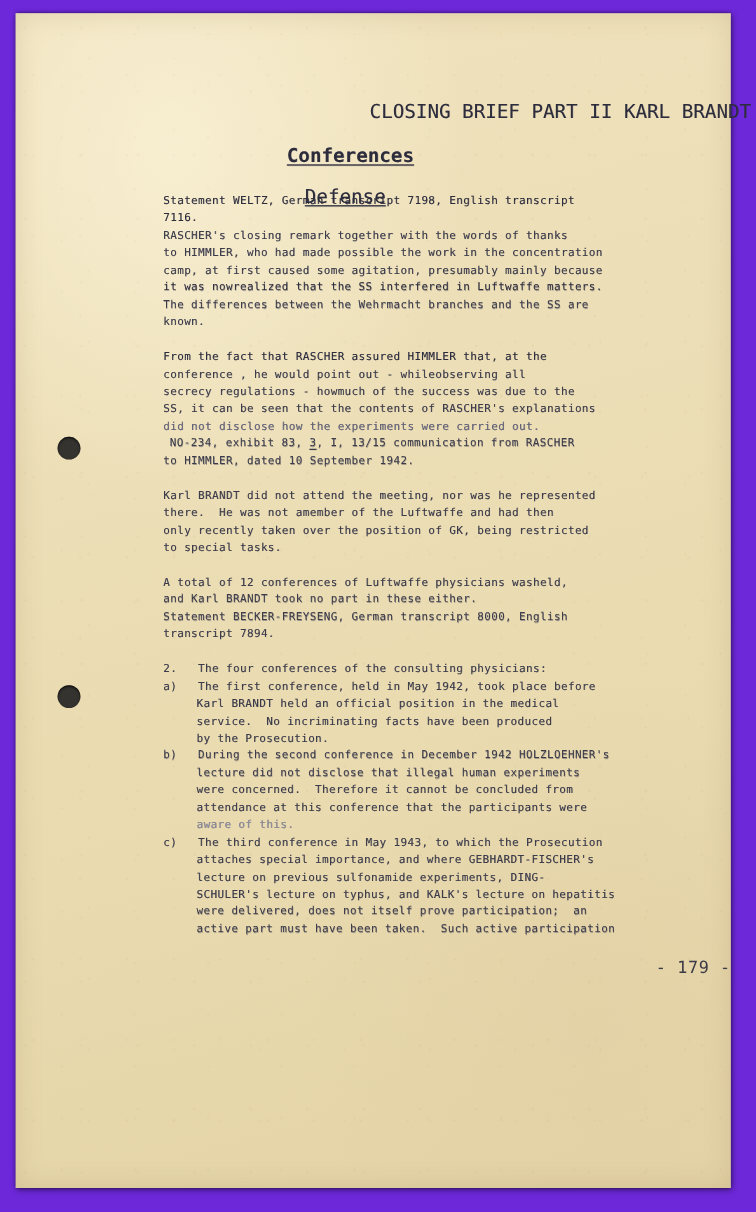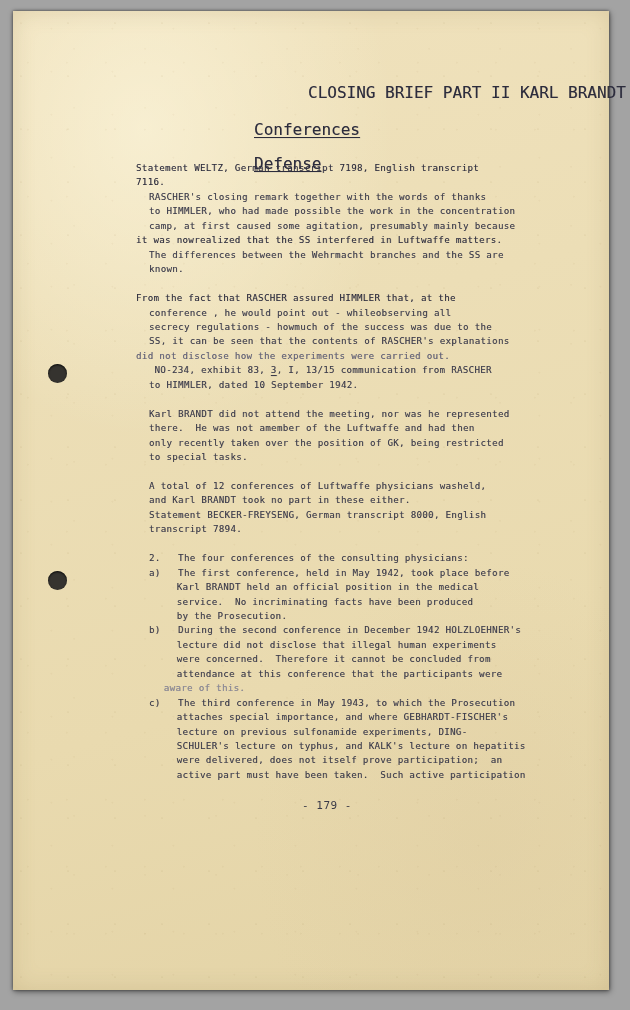--- a/index.html
+++ b/index.html
@@ -11,21 +11,21 @@
     width: 630px;
     height: 1010px;
     overflow: hidden;
     font-family: "DejaVu Sans Mono", monospace;
   }
 
   #scan-viewport {
     position: relative;
     width: 630px;
     height: 1010px;
-    background: #a3a3a3;
+    background: #6d28d9;
   }
 
   
   #page-sheet {
     position: absolute;
     left: 13px;
     top: 11px;
     width: 596px;
     height: 979px;
     background:
@@ -85,48 +85,47 @@
     position: absolute;
     left: 0;
     top: 0;
     white-space: pre;
     text-shadow: 0.35px 0.2px 0.35px rgba(60,58,80,0.42);
   }
   .u { text-decoration: underline; text-underline-offset: 1.6px; }
 
   
   .ink-strong { color: #2c2c3c; }
-  .ink-mid    { color: #3b3b4a; margin-left: 13px; }
+  .ink-mid    { color: #3b3b4a; }
   .ink-faint  { color: #63637a; }
   .ink-vfaint { color: #8a8a9b; }
 
   #page-number {
     position: absolute;
     width: 596px;
-    text-align: center;
+    text-align: right;
     color: #3a3a48;
     font-family: "DejaVu Sans Mono", monospace;
-    font-size: 11px;
+    font-size: 14px;
     letter-spacing: 0.5px;
-    margin-left: 16px;
   }
 </style>
 </head>
 <body>
 
 <div id="scan-viewport">
 
   <div id="page-sheet">
 
     <div id="paper-grain"></div>
 
     <div class="tl ink-strong" style="left:295px; top:72px;">CLOSING BRIEF PART II KARL BRANDT</div>
 
 
-    <div class="tl ink-strong u" style="left:241px; top:109px;">Conferences</div>
+    <div class="tl ink-strong u" style="left:226px; top:109px;font-weight:bold;">Conferences</div>
 
     <div class="tl ink-strong u" style="left:241px; top:123px;margin-top:20px;">Defense</div>
 
     <div id="typescript"><div class="tl ink-strong" style="left: 123px; top: 150px;">Statement WELTZ, German transcript 7198, English transcript</div><div class="tl ink-strong" style="left: 123px; top: 164.45px;">7116.</div><div class="tl ink-mid" style="left: 123px; top: 178.9px;">RASCHER's closing remark together with the words of thanks</div><div class="tl ink-mid" style="left: 123px; top: 193.35px;">to HIMMLER, who had made possible the work in the concentration</div><div class="tl ink-mid" style="left: 123px; top: 207.8px;">camp, at first caused some agitation, presumably mainly because</div><div class="tl ink-strong" style="left: 123px; top: 222.25px;">it was nowrealized that the SS interfered in Luftwaffe matters.</div><div class="tl ink-mid" style="left: 123px; top: 236.7px;">The differences between the Wehrmacht branches and the SS are</div><div class="tl ink-mid" style="left: 123px; top: 251.15px;">known.</div><div class="tl ink-strong" style="left: 123px; top: 280.05px;">From the fact that RASCHER assured HIMMLER that, at the</div><div class="tl ink-mid" style="left: 123px; top: 294.5px;">conference , he would point out - whileobserving all</div><div class="tl ink-mid" style="left: 123px; top: 308.95px;">secrecy regulations - howmuch of the success was due to the</div><div class="tl ink-mid" style="left: 123px; top: 323.4px;">SS, it can be seen that the contents of RASCHER's explanations</div><div class="tl ink-faint" style="left: 123px; top: 337.85px;">did not disclose how the experiments were carried out.</div><div class="tl ink-mid" style="left: 128.55px; top: 352.3px;">NO-234, exhibit 83, <span class="u">3</span>, I, 13/15 communication from RASCHER</div><div class="tl ink-mid" style="left: 123px; top: 366.75px;">to HIMMLER, dated 10 September 1942.</div><div class="tl ink-mid" style="left: 123px; top: 395.65px;">Karl BRANDT did not attend the meeting, nor was he represented</div><div class="tl ink-mid" style="left: 123px; top: 410.1px;">there.  He was not amember of the Luftwaffe and had then</div><div class="tl ink-mid" style="left: 123px; top: 424.55px;">only recently taken over the position of GK, being restricted</div><div class="tl ink-mid" style="left: 123px; top: 439px;">to special tasks.</div><div class="tl ink-mid" style="left: 123px; top: 467.9px;">A total of 12 conferences of Luftwaffe physicians washeld,</div><div class="tl ink-mid" style="left: 123px; top: 482.35px;">and Karl BRANDT took no part in these either.</div><div class="tl ink-mid" style="left: 123px; top: 496.8px;">Statement BECKER-FREYSENG, German transcript 8000, English</div><div class="tl ink-mid" style="left: 123px; top: 511.25px;">transcript 7894.</div><div class="tl ink-mid" style="left: 123px; top: 540.15px;">2.   The four conferences of the consulting physicians:</div><div class="tl ink-mid" style="left: 123px; top: 554.6px;">a)   The first conference, held in May 1942, took place before</div><div class="tl ink-mid" style="left: 150.75px; top: 569.05px;">Karl BRANDT held an official position in the medical</div><div class="tl ink-mid" style="left: 150.75px; top: 583.5px;">service.  No incriminating facts have been produced</div><div class="tl ink-mid" style="left: 150.75px; top: 597.95px;">by the Prosecution.</div><div class="tl ink-mid" style="left: 123px; top: 612.4px;">b)   During the second conference in December 1942 HOLZLOEHNER's</div><div class="tl ink-mid" style="left: 150.75px; top: 626.85px;">lecture did not disclose that illegal human experiments</div><div class="tl ink-mid" style="left: 150.75px; top: 641.3px;">were concerned.  Therefore it cannot be concluded from</div><div class="tl ink-mid" style="left: 150.75px; top: 655.75px;">attendance at this conference that the participants were</div><div class="tl ink-vfaint" style="left: 150.75px; top: 670.2px;">aware of this.</div><div class="tl ink-mid" style="left: 123px; top: 684.65px;">c)   The third conference in May 1943, to which the Prosecution</div><div class="tl ink-mid" style="left: 150.75px; top: 699.1px;">attaches special importance, and where GEBHARDT-FISCHER's</div><div class="tl ink-mid" style="left: 150.75px; top: 713.55px;">lecture on previous sulfonamide experiments, DING-</div><div class="tl ink-mid" style="left: 150.75px; top: 728px;">SCHULER's lecture on typhus, and KALK's lecture on hepatitis</div><div class="tl ink-mid" style="left: 150.75px; top: 742.45px;">were delivered, does not itself prove participation;  an</div><div class="tl ink-mid" style="left: 150.75px; top: 756.9px;">active part must have been taken.  Such active participation</div></div>
 
     <div id="page-number" style="top:788px;">- 179 -</div>
 
     <div class="punch-hole" id="punch-hole-top"></div>
     <div class="punch-hole" id="punch-hole-bottom"></div>
 

